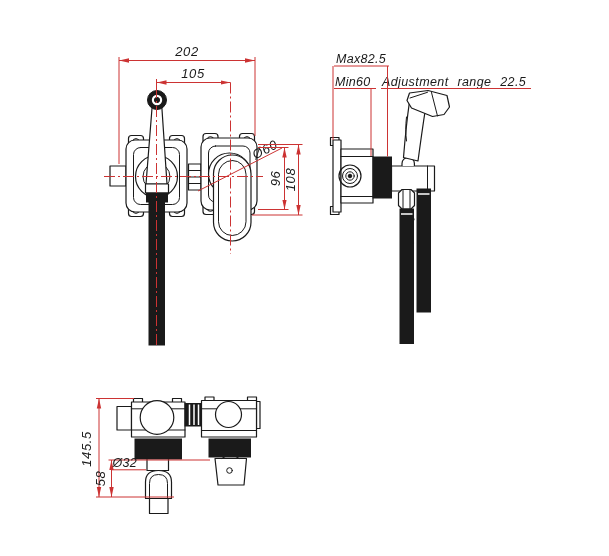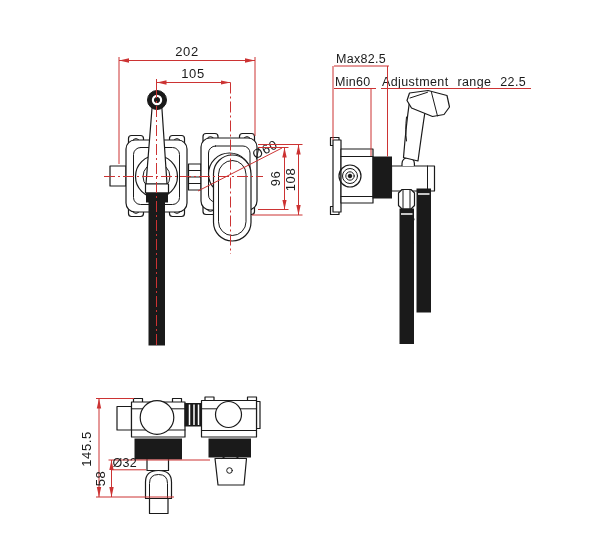--- a/index.html
+++ b/index.html
@@ -1,21 +1,21 @@
 <!DOCTYPE html>
 <html style="--dimension-red: #cc3333; --line-black: #1a1a1a; --background: #ffffff;"><head>
 <meta charset="utf-8">
 <style>
   :root{
     --dimension-red:#cc3333;
     --line-black:#1a1a1a;
     --background:#ffffff;
   }
   html,body{margin:0;padding:0;background:var(--background);}
-  .stage{position:relative;width:546px;height:556px;background:var(--background);overflow:hidden;}
+  .stage{position:relative;width:546px;height:556px;background:var(--background);overflow:hidden;font-style:italic;}
   svg{position:absolute;left:0;top:0;}
   
   .k{stroke:var(--line-black);fill:none;stroke-width:1.2;stroke-linejoin:round;stroke-linecap:round;}
   .kw{stroke:var(--line-black);fill:#fff;stroke-width:1.2;stroke-linejoin:round;}
   .kb{fill:var(--line-black);stroke:var(--line-black);stroke-width:1;}
   .thin{stroke-width:1;}
   
   .r{stroke:var(--dimension-red);fill:none;stroke-width:1;}
   .rc{stroke:var(--dimension-red);fill:none;stroke-width:1;stroke-dasharray:11 3 2 3;}
   .rm{fill:var(--dimension-red);}

